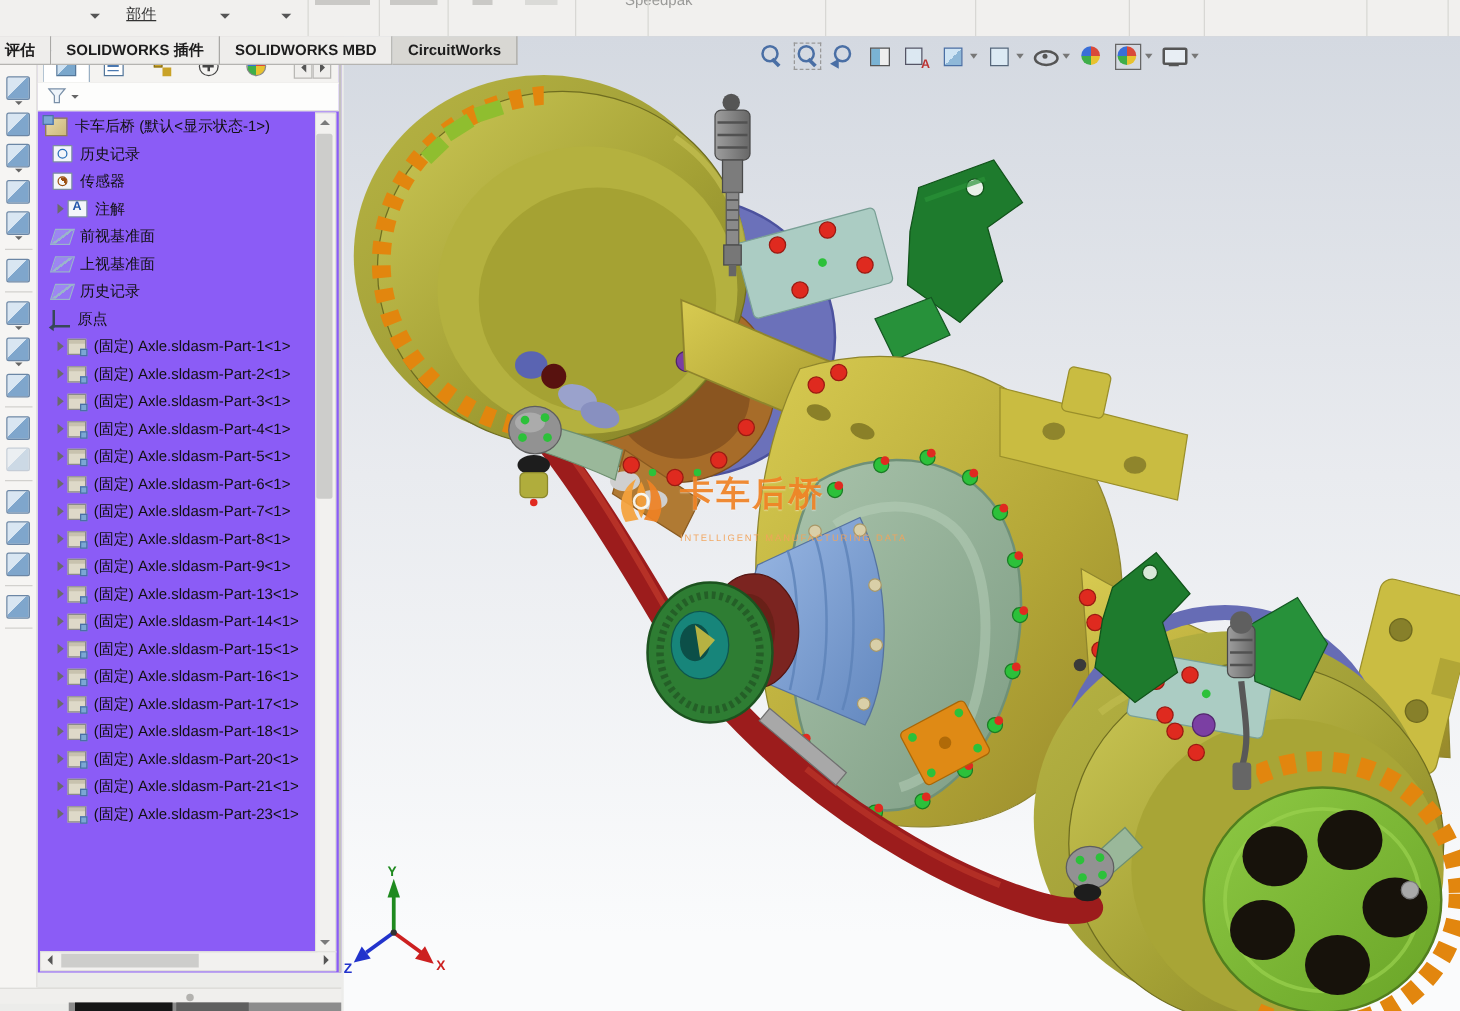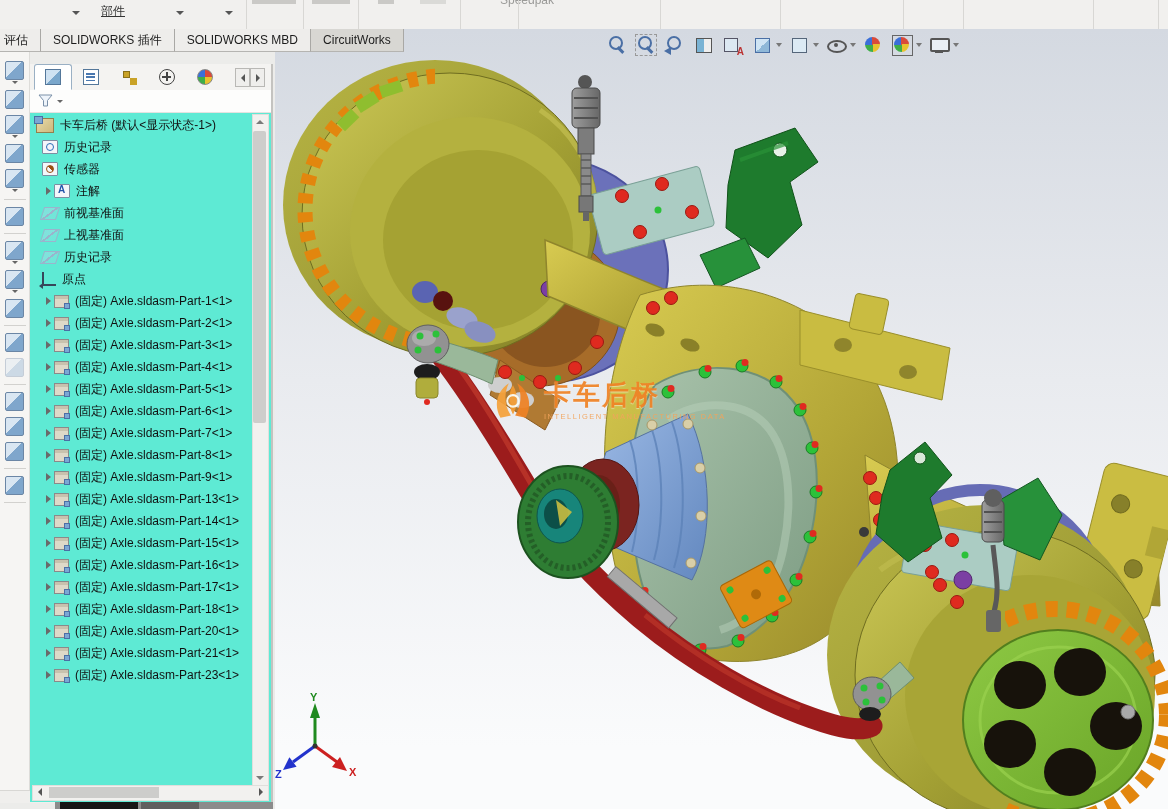--- a/index.html
+++ b/index.html
@@ -5,36 +5,36 @@
   html,body{margin:0;padding:0;width:1168px;height:809px;overflow:hidden;
     font-family:"Liberation Sans","DejaVu Sans",sans-serif;background:#ececea;position:relative;}
   
   #ribbon{position:absolute;left:0;top:0;width:1168px;height:29px;background:#f1f0ee;border-bottom:1px solid #cfcecb;overflow:hidden;}
   .rb-div{position:absolute;top:0;width:1px;height:29px;background:#d8d7d4;}
   .rb-caret{position:absolute;width:0;height:0;border-left:4px solid transparent;border-right:4px solid transparent;border-top:4px solid #555;}
   .rb-label{position:absolute;font-size:12px;color:#333;text-decoration:underline;}
   .rb-smudge{position:absolute;top:0;height:4px;background:#b9b8b5;opacity:.7;}
   .rb-ghost{position:absolute;top:-7px;font-size:12px;color:#9a9a98;}
   
-  #tabbar{position:absolute;left:0;top:29px;height:23px;width:362px;display:flex;z-index:5;}
+  #tabbar{position:absolute;left:0;top:29px;height:23px;width:362px;display:flex;z-index:5;font-weight:bold;}
   .tab{height:22px;line-height:22px;padding:0 12px;font-size:12px;color:#1c1c1c;background:#eeedeb;
        border-right:1px solid #a9a8a5;border-bottom:1px solid #b5b4b1;white-space:nowrap;}
   .tab:first-child{padding-left:4px;border-left:none;}
   .tab.active{background:#d8d7d3;}
   
   #left-toolbar{position:absolute;left:0;top:52px;width:30px;height:738px;background:#f6f5f3;border-right:1px solid #dddcd9;
        display:flex;flex-direction:column;align-items:center;padding-top:6px;box-sizing:border-box;z-index:4;}
   .lt-item{display:flex;flex-direction:column;align-items:center;margin:3px 0;}
   .lt-glyph{width:17px;height:17px;border:1px solid #6b86a5;border-radius:2px;
        background:linear-gradient(135deg,#d9e6f2 0 45%,#7fa6cc 45%);}
   .lt-caret{width:0;height:0;border-left:3px solid transparent;border-right:3px solid transparent;border-top:3px solid #666;margin-top:1px;}
   .lt-div{width:22px;height:1px;background:#d2d1ce;margin:4px 0;}
   .lt-item.dim{opacity:.35;}
   
-  #panel{position:absolute;left:30px;top:64px;width:243px;height:738px;background:#5eead4;border-right:2px solid #c4c3c0;box-sizing:border-box;z-index:3;text-align:right;}
+  #panel{position:absolute;left:30px;top:40px;width:243px;height:738px;background:#8b5cf6;border-right:2px solid #c4c3c0;box-sizing:border-box;z-index:3;text-align:right;}
   #mgr-tabs{position:absolute;left:0;top:0;right:0;height:26px;background:#f4f3f1;border-bottom:1px solid #cfcecb;display:flex;align-items:flex-end;padding-left:4px;}
   .mtab{width:36px;height:24px;display:flex;align-items:center;justify-content:center;border:1px solid transparent;}
   .mtab.active{background:#fff;border-color:#9ab0c4;border-bottom-color:#fff;border-radius:3px 3px 0 0;}
   .mt-glyph{width:14px;height:14px;position:relative;}
   .mt-cube{background:linear-gradient(135deg,#cfe2f2 0 50%,#7aa7cc 50%);border:1px solid #54779a;}
   .mt-list{background:#fff;border:1px solid #54779a;}
   .mt-list::after{content:"";position:absolute;left:2px;top:3px;width:9px;height:8px;
       background:repeating-linear-gradient(#4a78b0 0 1.6px,transparent 1.6px 3.4px);}
   .mt-config{border:none;}
   .mt-config::before{content:"";position:absolute;left:1px;top:1px;width:5px;height:5px;background:#c9a227;box-shadow:7px 7px 0 #c9a227;border:1px solid #8a7018;}
@@ -109,21 +109,21 @@
   .hu-hide-show-items-icon::before{content:"";position:absolute;left:3px;top:7px;width:16px;height:9px;border:2px solid #555;border-radius:50%;}
   .hu-hide-show-items-icon::after{content:"";position:absolute;left:10px;top:10px;width:4px;height:4px;border-radius:50%;background:#555;}
   .hu-edit-appearance-icon::before,.hu-apply-scene-icon::before{content:"";position:absolute;left:4px;top:4px;width:15px;height:15px;border-radius:50%;
       background:conic-gradient(#d94a3a 0 90deg,#e8c22e 0 180deg,#3fae49 0 270deg,#3a6fd8 0);}
   .hu-apply-scene-icon::after{content:"";position:absolute;left:2px;top:2px;width:19px;height:19px;border:1.5px solid #666;}
   .hu-view-settings-icon::before{content:"";position:absolute;left:3px;top:5px;width:16px;height:10px;border:2px solid #555;border-radius:2px;background:#e8eef4;}
   .hu-view-settings-icon::after{content:"";position:absolute;left:8px;top:18px;width:8px;height:2px;background:#555;}
   
   #watermark{position:absolute;left:215px;top:351px;display:flex;align-items:flex-start;gap:8px;opacity:.93;z-index:6;}
   #wm-text .t1{font-size:27px;font-weight:bold;color:#f08326;letter-spacing:2px;line-height:30px;text-shadow:0 1px 1px rgba(255,255,255,.5);}
-  #wm-text .t2{font-size:7.5px;color:#f2a45b;letter-spacing:1.5px;margin-top:2px;}
+  #wm-text .t2{font-size:7.5px;color:#f2a45b;letter-spacing:1.5px;margin-top:16px;}
 </style>
 </head>
 <body>
 
 <div id="ribbon">
   <div class="rb-caret" style="left:72px;top:11px;"></div>
   <div class="rb-caret" style="left:176px;top:11px;"></div>
   <div class="rb-caret" style="left:225px;top:11px;"></div>
   <div class="rb-label" style="left:101px;top:3px;">部件</div>
   <div class="rb-ghost" style="left:500px;">Speedpak</div>

